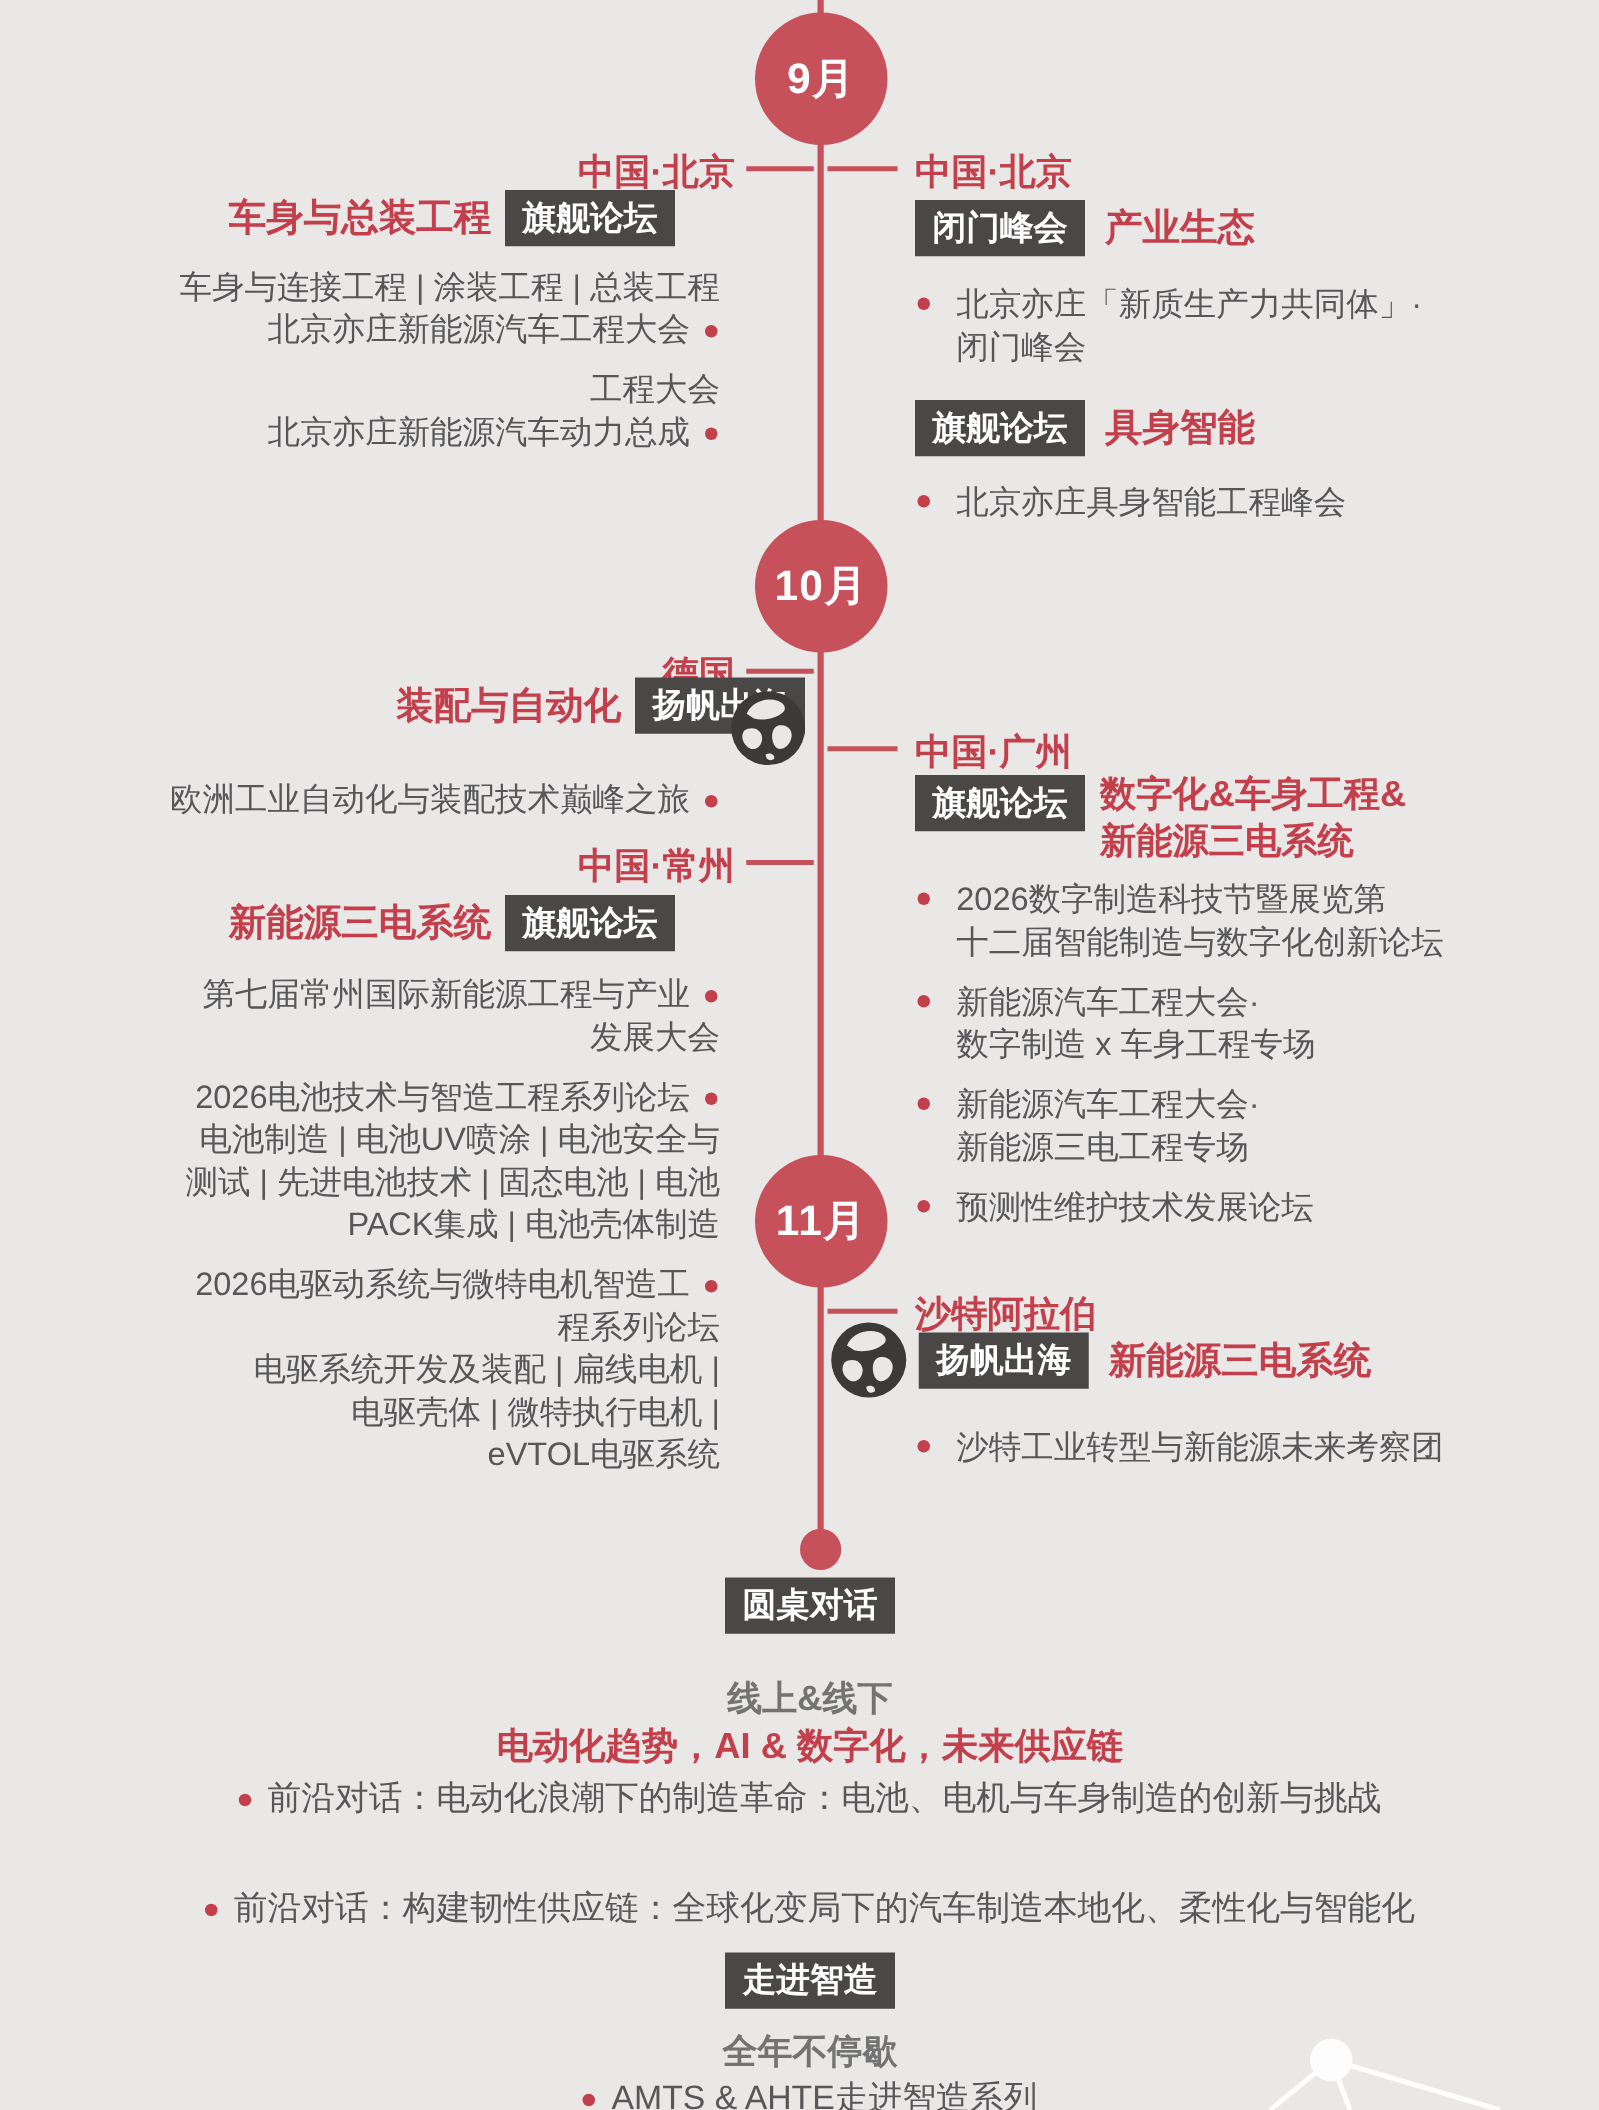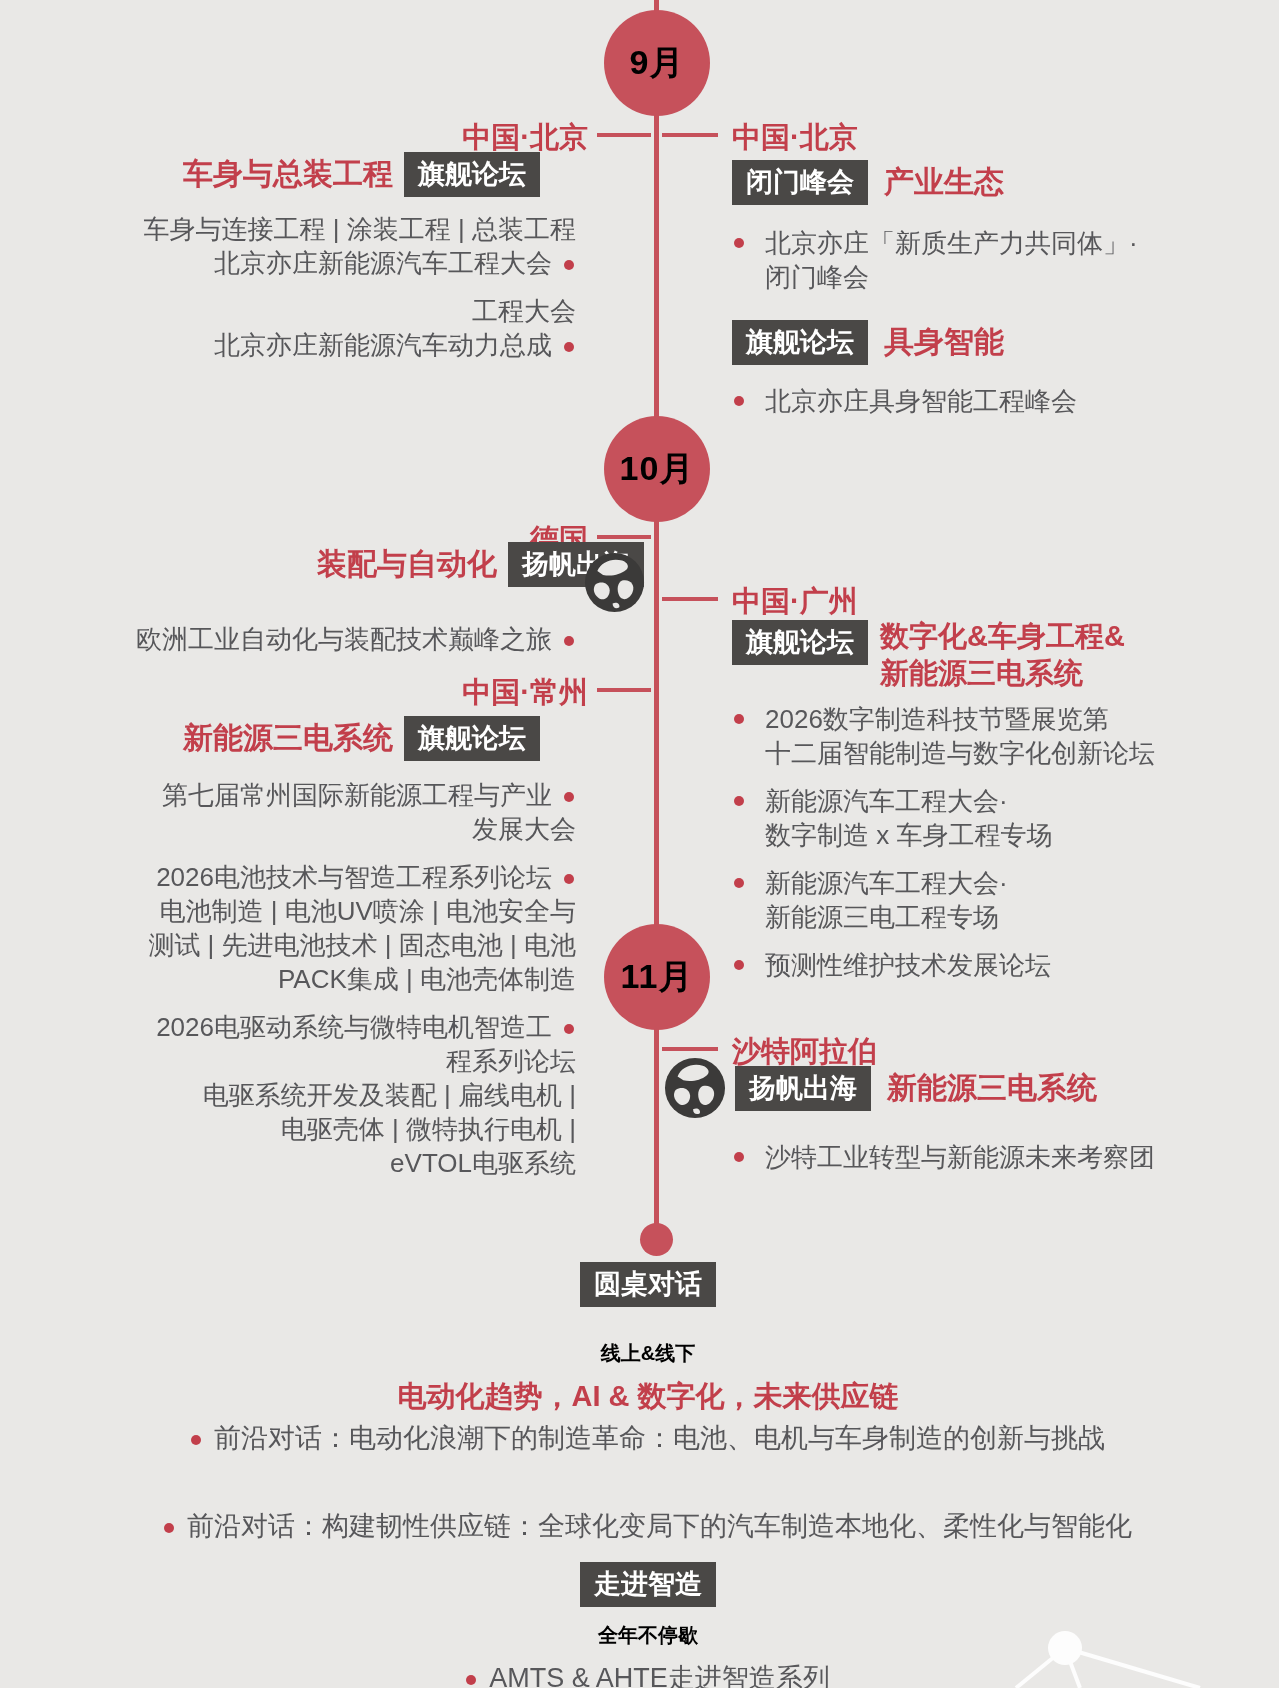--- a/index.html
+++ b/index.html
@@ -12,21 +12,21 @@
   html,body{margin:0;padding:0;}
   .page{
     position:relative;width:1279px;height:1688px;background:var(--bg);
     overflow:hidden;font-family:"Liberation Sans",sans-serif;
   }
   
   .tl-line{position:absolute;left:654px;top:0;width:5px;height:1240px;background:var(--red);}
   .tl-enddot{position:absolute;left:640px;top:1223px;width:33px;height:33px;border-radius:50%;background:var(--red);}
   .month{
     position:absolute;left:604px;width:106px;height:106px;border-radius:50%;
-    background:var(--red);color:#000000;font-size:34px;font-weight:700;
+    background:var(--red);color:#ffffff;font-size:34px;font-weight:700;
     display:flex;align-items:center;justify-content:center;letter-spacing:1px;
   }
   .m9{top:10px;}.m10{top:416px;}.m11{top:924px;}
   .branch{position:absolute;height:4px;background:var(--red);}
   .bl{left:597px;width:54px;}
   .br{left:662px;width:56px;}
 
   
   .loc-l{position:absolute;left:60px;width:528px;text-align:right;font-size:29px;font-weight:700;color:var(--red-text);white-space:nowrap;}
   .trow-l{position:absolute;left:0;width:540px;text-align:right;white-space:nowrap;}
@@ -48,21 +48,21 @@
   .rtitle{color:var(--red-text);font-weight:700;font-size:30px;vertical-align:middle;white-space:nowrap;}
   .trow-l .rtitle{margin-right:11px;}
   .trow-r .rtitle{margin-left:16px;}
   .rtitle-2l{margin-left:12px;line-height:37px;font-size:29px;font-weight:700;color:var(--red-text);margin-top:-2px;}
   .dot{display:inline-block;width:10px;height:10px;border-radius:50%;background:var(--red-text);}
   .dot-r{margin-left:12px;margin-right:2px;vertical-align:middle;}
   .globe{position:absolute;}
 
   
   .center-wrap{position:absolute;left:17px;width:1262px;text-align:center;}
-  .mode-title{font-size:20px;font-weight:700;color:#000000;}
+  .mode-title{font-size:28px;font-weight:700;color:#737373;}
   .topic{font-size:29px;font-weight:700;color:var(--red-text);}
   .cbullet{font-size:27px;color:var(--text);white-space:nowrap;}
   .cbullet .dot{margin-right:13px;vertical-align:middle;}
 </style>
 </head>
 <body>
 
 <div class="page">
 
   <div class="tl-line"></div>

